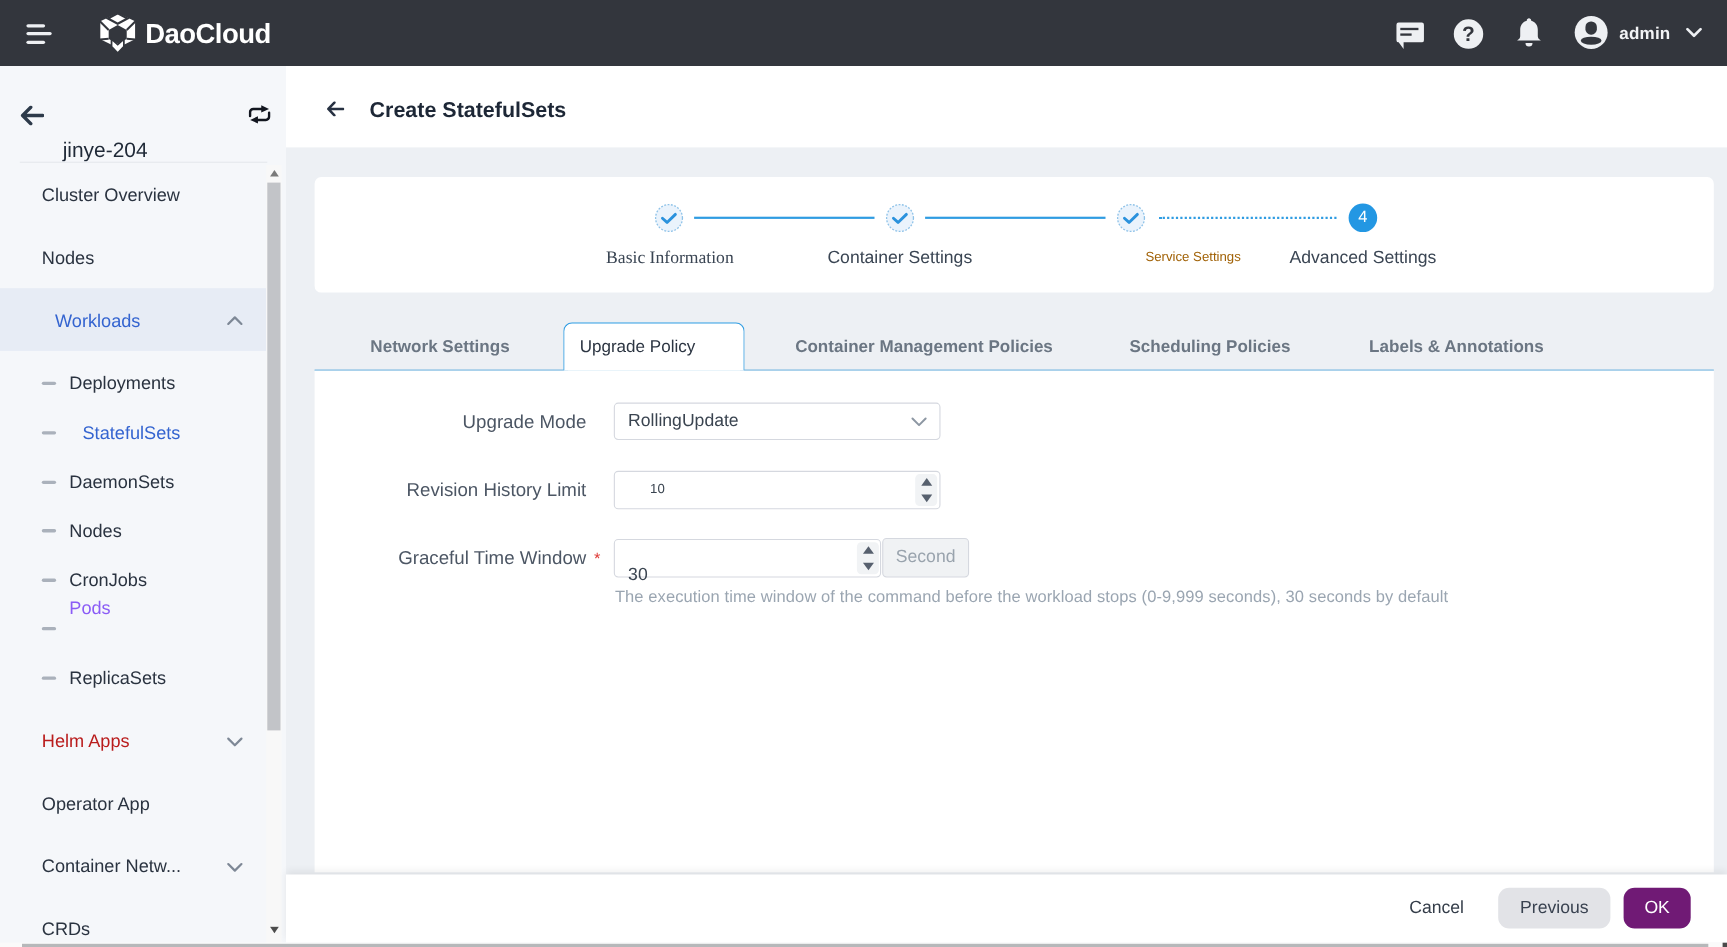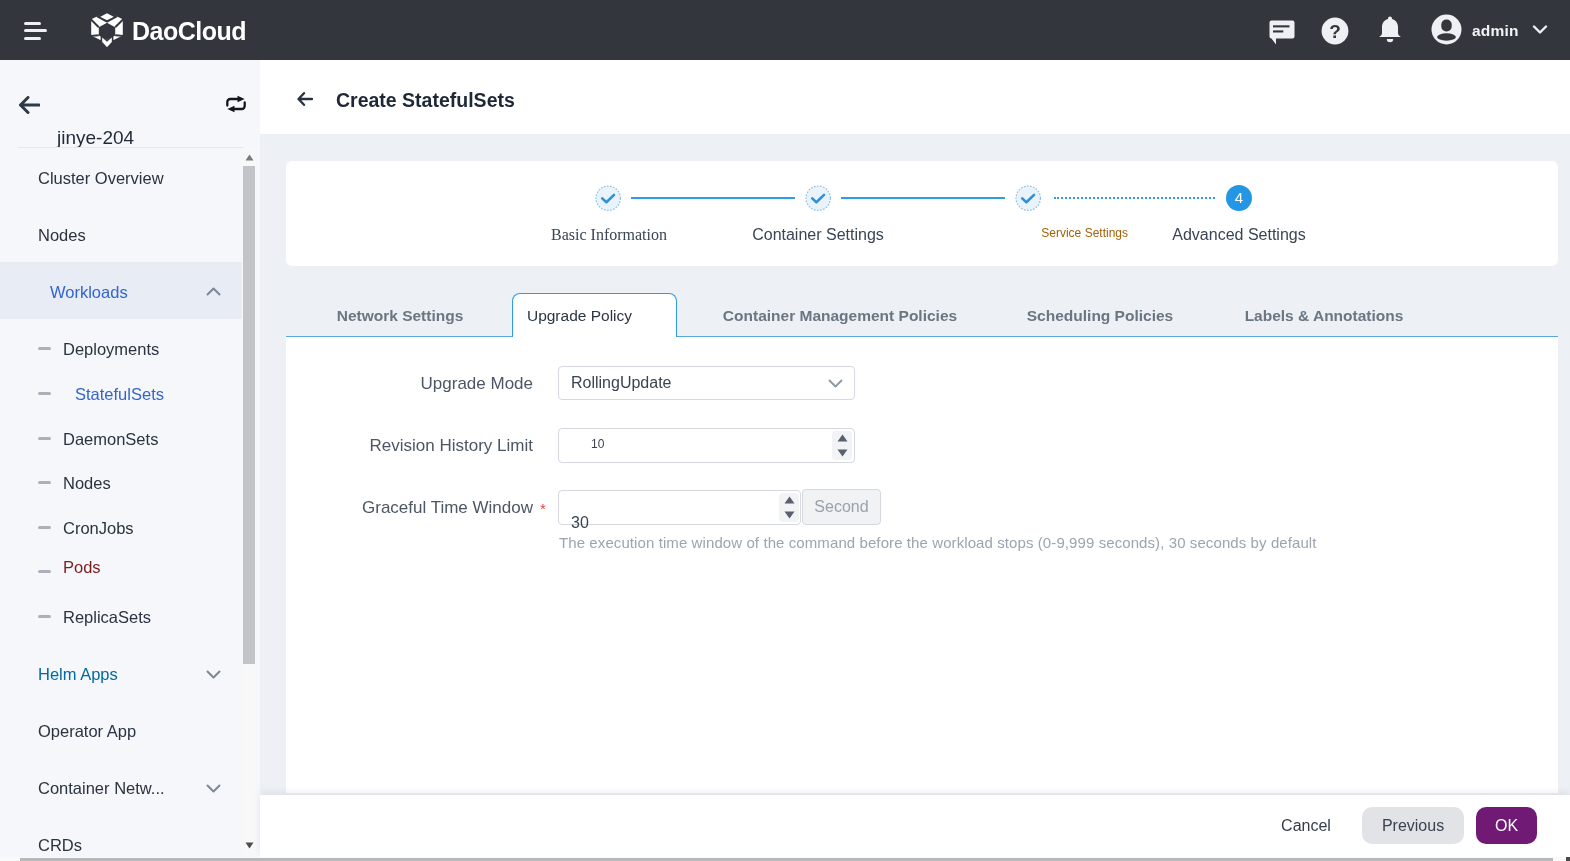--- a/index.html
+++ b/index.html
@@ -77,24 +77,24 @@
 <div class="abs" style="left:63px;top:340px;font-size:16.5px;color:#2a3340;">Deployments</div>
 <div class="abs" style="left:38px;top:392px;width:13px;height:3px;border-radius:2px;background:#aab1bb;"></div>
 <div class="abs" style="left:63px;top:385px;font-size:16.5px;color:#3464d0;margin-left:12px;">StatefulSets</div>
 <div class="abs" style="left:38px;top:437px;width:13px;height:3px;border-radius:2px;background:#aab1bb;"></div>
 <div class="abs" style="left:63px;top:430px;font-size:16.5px;color:#2a3340;">DaemonSets</div>
 <div class="abs" style="left:38px;top:481px;width:13px;height:3px;border-radius:2px;background:#aab1bb;"></div>
 <div class="abs" style="left:63px;top:474px;font-size:16.5px;color:#2a3340;">Nodes</div>
 <div class="abs" style="left:38px;top:526px;width:13px;height:3px;border-radius:2px;background:#aab1bb;"></div>
 <div class="abs" style="left:63px;top:519px;font-size:16.5px;color:#2a3340;">CronJobs</div>
 <div class="abs" style="left:38px;top:570px;width:13px;height:3px;border-radius:2px;background:#aab1bb;"></div>
-<div class="abs" style="left:63px;top:558px;font-size:16.5px;color:#7f1d1d;">Pods</div>
+<div class="abs" style="left:63px;top:544px;font-size:16.5px;color:#8b5cf6;">Pods</div>
 <div class="abs" style="left:38px;top:615px;width:13px;height:3px;border-radius:2px;background:#aab1bb;"></div>
 <div class="abs" style="left:63px;top:608px;font-size:16.5px;color:#2a3340;">ReplicaSets</div>
-<div class="abs" style="left:38px;top:665px;font-size:16.5px;color:#0369a1;">Helm Apps</div>
+<div class="abs" style="left:38px;top:665px;font-size:16.5px;color:#b91c1c;">Helm Apps</div>
 <svg class="abs" style="left:206px;top:670px;" width="15" height="9" viewBox="0 0 15 9">
   <polyline points="1.5,1.5 7.5,7.5 13.5,1.5" fill="none" stroke="#7e8896" stroke-width="2" stroke-linecap="round" stroke-linejoin="round"></polyline>
 </svg>
 <div class="abs" style="left:38px;top:722px;font-size:16.5px;color:#2a3340;">Operator App</div>
 <div class="abs" style="left:38px;top:779px;font-size:16.5px;color:#2a3340;">Container Netw...</div>
 <svg class="abs" style="left:206px;top:784px;" width="15" height="9" viewBox="0 0 15 9">
   <polyline points="1.5,1.5 7.5,7.5 13.5,1.5" fill="none" stroke="#7e8896" stroke-width="2" stroke-linecap="round" stroke-linejoin="round"></polyline>
 </svg>
 <div class="abs" style="left:38px;top:836px;font-size:16.5px;color:#2a3340;">CRDs</div>
 

